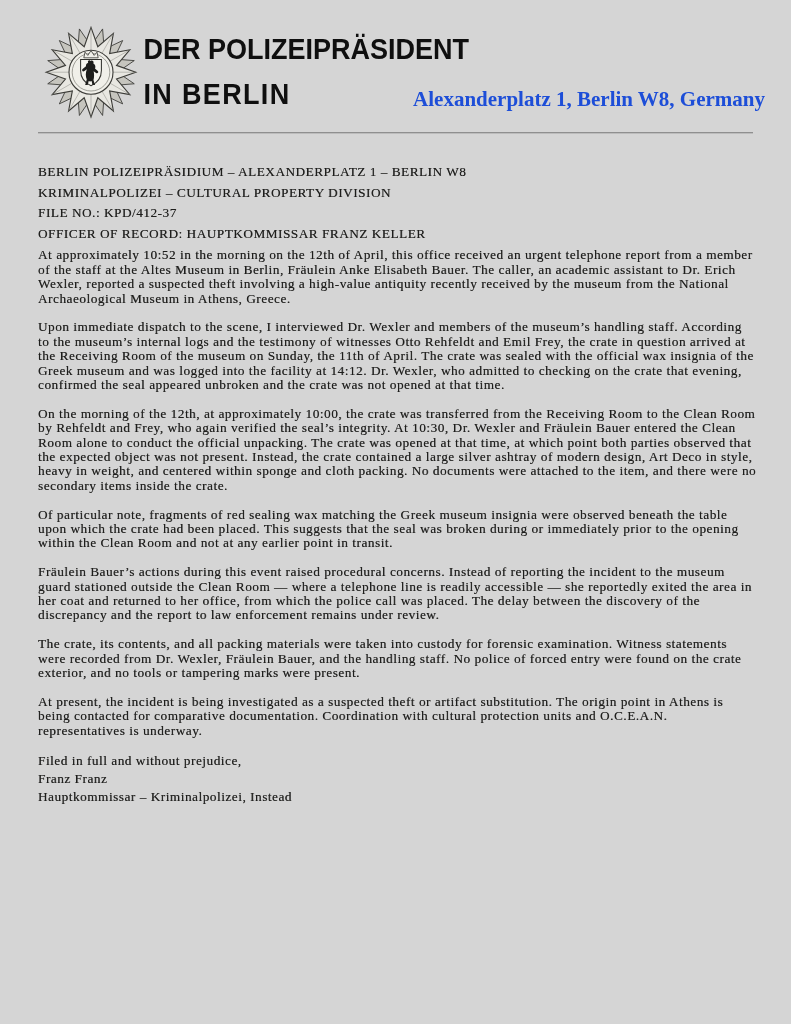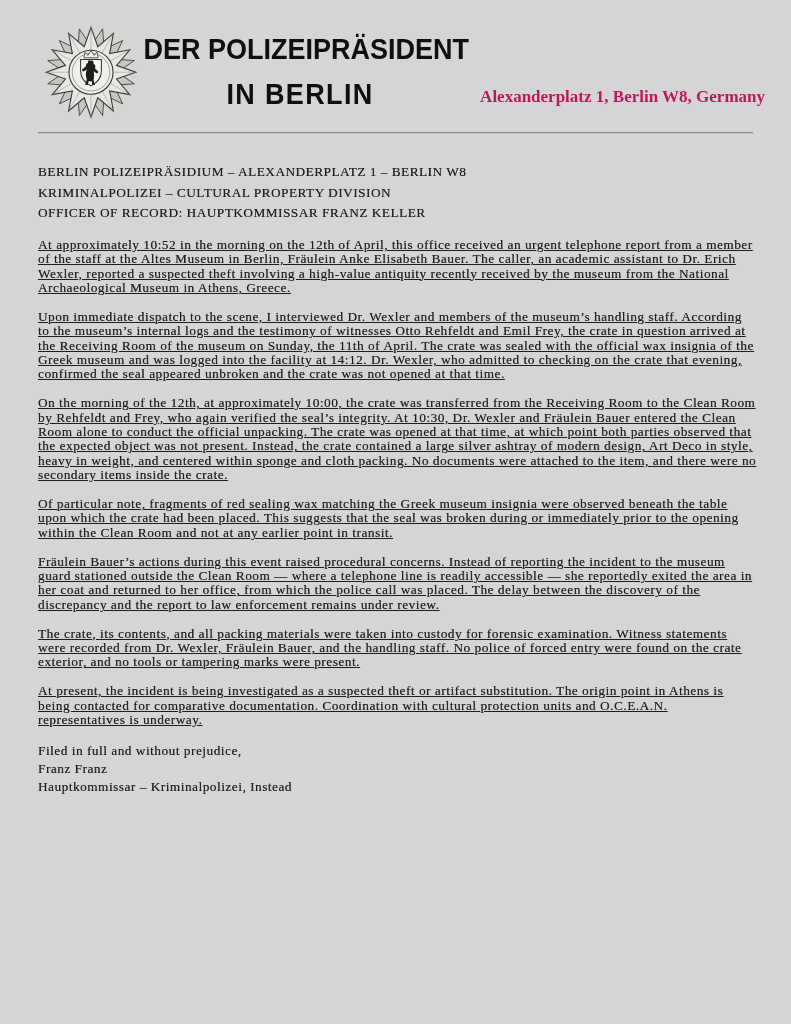--- a/index.html
+++ b/index.html
@@ -5,46 +5,46 @@
   * { margin:0; padding:0; box-sizing:border-box; }
   html,body { background:#d5d5d5; }
   body {
     width:791px; height:1024px; position:relative; overflow:hidden;
     font-family:"Liberation Serif", serif; color:#1d1d1b;
   }
   .page { position:absolute; inset:0; }
 
   
   .badge { position:absolute; left:43px; top:18px; width:96px; height:110px; }
-  .titles { position:absolute; left:126px; top:34px; width:348px; text-align:center; }
+  .titles { position:absolute; left:126px; top:34px; width:348px; }
   .title-1, .title-2 {
     font-family:"Liberation Sans", sans-serif; font-weight:700; color:#0f0f0f;
     font-size:30px; line-height:1; white-space:nowrap;
     transform:scaleX(0.9); transform-origin:50% 50%;
   }
   .title-2 { margin-top:15px; letter-spacing:1.5px; }
   .address {
     position:absolute; right:26px; top:87px;
-    font-family:"Liberation Serif", serif; font-weight:700; font-size:17px;
-    color:#be185d; white-space:nowrap;
+    font-family:"Liberation Serif", serif; font-weight:700; font-size:21px;
+    color:#1d4ed8; white-space:nowrap;
   }
   .rule {
     position:absolute; top:132px; left:38px; right:38px; height:0;
     border-top:1px solid #8f8f8f; border-bottom:1px solid #bcbcbc;
   }
 
   
   .report {
     position:absolute; top:162px; left:38px; width:719px;
     font-size:13.2px; letter-spacing:0.55px;
     text-shadow:0.3px 0 0 rgba(20,20,20,0.55);
   }
-  .meta-block { margin-bottom:14px; }
+  .meta-block { margin-bottom:4px; }
   .meta-line { line-height:20.6px; white-space:nowrap; }
-  .report p { margin:0 0 14.4px 0; line-height:14.4px; text-align:left;text-decoration:underline; }
+  .report p { margin:0 0 14.4px 0; line-height:14.4px; text-align:left; }
   .signature-block { margin-top:0; }
   .sig-line { line-height:18px; white-space:nowrap; }
 </style>
 </head>
 <body>
 
 <div class="page">
 
   <div class="badge">
     <svg viewBox="0 0 120 132" width="96" height="110" aria-hidden="true">
@@ -73,20 +73,21 @@
 
   <div class="address">Alexanderplatz 1, Berlin W8, Germany</div>
 
   <div class="rule"></div>
 
   <div class="report">
 
     <div class="meta-block">
       <div class="meta-line">BERLIN POLIZEIPRÄSIDIUM – ALEXANDERPLATZ 1 – BERLIN W8</div>
       <div class="meta-line">KRIMINALPOLIZEI – CULTURAL PROPERTY DIVISION</div>
+      <div class="meta-line">FILE NO.: KPD/412-37</div>
       <div class="meta-line">OFFICER OF RECORD: HAUPTKOMMISSAR FRANZ KELLER</div>
     </div>
 
     <p>At approximately 10:52 in the morning on the 12th of April, this office received an urgent telephone report from a member of the staff at the Altes Museum in Berlin, Fräulein Anke Elisabeth Bauer. The caller, an academic assistant to Dr. Erich Wexler, reported a suspected theft involving a high-value antiquity recently received by the museum from the National Archaeological Museum in Athens, Greece.</p>
     <p>Upon immediate dispatch to the scene, I interviewed Dr. Wexler and members of the museum’s handling staff. According to the museum’s internal logs and the testimony of witnesses Otto Rehfeldt and Emil Frey, the crate in question arrived at the Receiving Room of the museum on Sunday, the 11th of April. The crate was sealed with the official wax insignia of the Greek museum and was logged into the facility at 14:12. Dr. Wexler, who admitted to checking on the crate that evening, confirmed the seal appeared unbroken and the crate was not opened at that time.</p>
     <p>On the morning of the 12th, at approximately 10:00, the crate was transferred from the Receiving Room to the Clean Room by Rehfeldt and Frey, who again verified the seal’s integrity. At 10:30, Dr. Wexler and Fräulein Bauer entered the Clean Room alone to conduct the official unpacking. The crate was opened at that time, at which point both parties observed that the expected object was not present. Instead, the crate contained a large silver ashtray of modern design, Art Deco in style, heavy in weight, and centered within sponge and cloth packing. No documents were attached to the item, and there were no secondary items inside the crate.</p>
     <p>Of particular note, fragments of red sealing wax matching the Greek museum insignia were observed beneath the table upon which the crate had been placed. This suggests that the seal was broken during or immediately prior to the opening within the Clean Room and not at any earlier point in transit.</p>
     <p>Fräulein Bauer’s actions during this event raised procedural concerns. Instead of reporting the incident to the museum guard stationed outside the Clean Room — where a telephone line is readily accessible — she reportedly exited the area in her coat and returned to her office, from which the police call was placed. The delay between the discovery of the discrepancy and the report to law enforcement remains under review.</p>
     <p>The crate, its contents, and all packing materials were taken into custody for forensic examination. Witness statements were recorded from Dr. Wexler, Fräulein Bauer, and the handling staff. No police of forced entry were found on the crate exterior, and no tools or tampering marks were present.</p>
     <p>At present, the incident is being investigated as a suspected theft or artifact substitution. The origin point in Athens is being contacted for comparative documentation. Coordination with cultural protection units and O.C.E.A.N. representatives is underway.</p>

